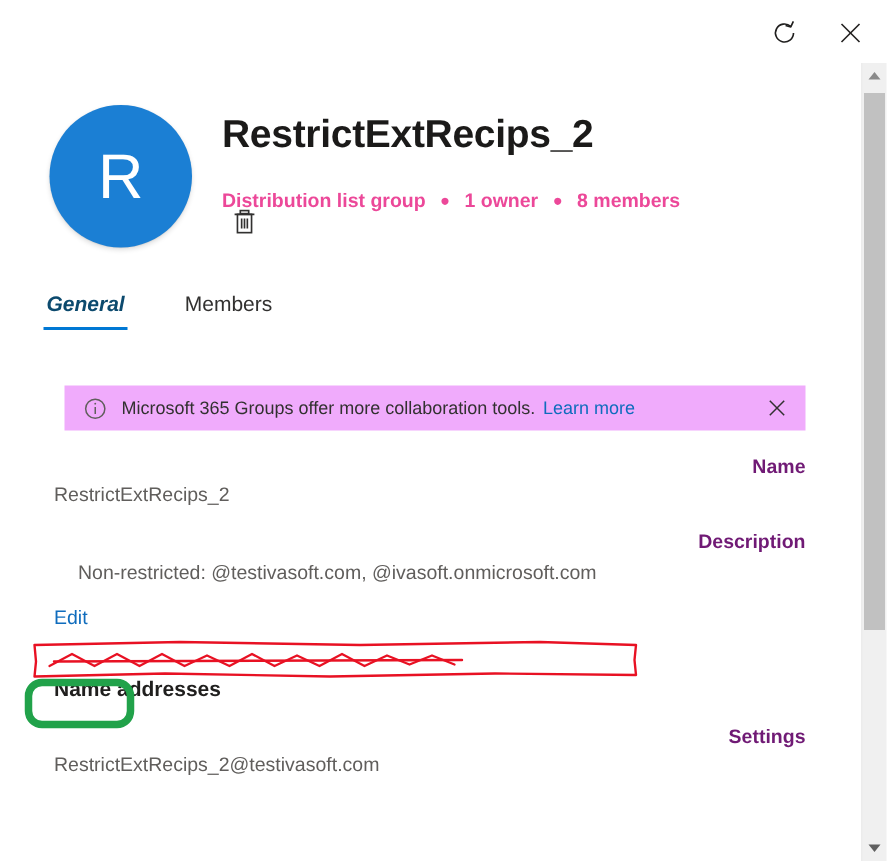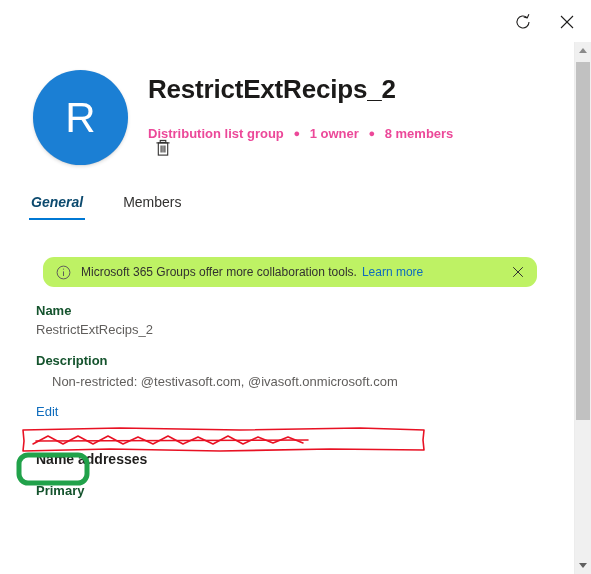--- a/index.html
+++ b/index.html
@@ -180,26 +180,25 @@
     left: 0; right: 0;
     bottom: 0;
     height: 2px;
     background: #0078d4;
   }
 
   
   .msgbar {
     margin: 27px 36px 0 43px;
     height: 30px;
-    background: #bef264;
+    background: #f0abfc;
     display: flex;
     align-items: center;
     padding: 0 10px 0 12px;
     box-sizing: border-box;
-    border-radius: 11px;
   }
   .msgbar .info-ico {
     flex: 0 0 auto;
     width: 16px; height: 16px;
     display: flex; align-items: center; justify-content: center;
     color: #605e5c;
     margin-right: 10px;
   }
   .msgbar .msg-text {
     flex: 1 1 auto;
@@ -228,22 +227,23 @@
   }
   .sec-head {
     font-size: 14px;
     font-weight: bold;
     color: #201f1e;
     margin-top: 26px;
   }
   .field-label {
     font-size: 13px;
     font-weight: bold;
-    color: #14532d;
+    color: #701a75;
     margin-top: 16px;
+    text-align: right;
   }
   .field-value {
     font-size: 13px;
     color: #605e5c;
     margin-top: 4px;
     white-space: nowrap;
   }
 
   
   .desc-wrap {
@@ -378,21 +378,22 @@
       <div class="desc-value">Non-restricted: @testivasoft.com, @ivasoft.onmicrosoft.com</div>
     </div>
 
     <div class="edit-wrap">
       <span class="edit-link">Edit</span>
     </div>
   </div>
 
   <div class="section">
     <div class="sec-head">Name addresses</div>
-    <div class="field-label">Primary</div>
+    <div class="field-label">Settings</div>
+    <div class="field-value">RestrictExtRecips_2@testivasoft.com</div>
   </div>
 
 </div>
 
 <div class="annot-layer">
   <svg width="591" height="574" viewBox="0 0 591 574" fill="none">
 
     <path d="M23 430 L120 428 L240 430 L360 428 L424 430 L423 440 L424 450 L330 449 L220 451 L110 449 L23 451 L24 441 Z" stroke="#e81123" stroke-width="1.6" fill="none" stroke-linejoin="round"></path>
 
     <path d="M33 444 L48 436 L63 444 L78 436 L93 444 L108 436 L123 444 L138 437 L153 444 L168 436 L183 444 L198 437 L213 444 L228 436 L243 444 L258 437 L273 443 L288 437 L303 443" stroke="#e81123" stroke-width="1.5" fill="none" stroke-linecap="round" stroke-linejoin="round"></path>

